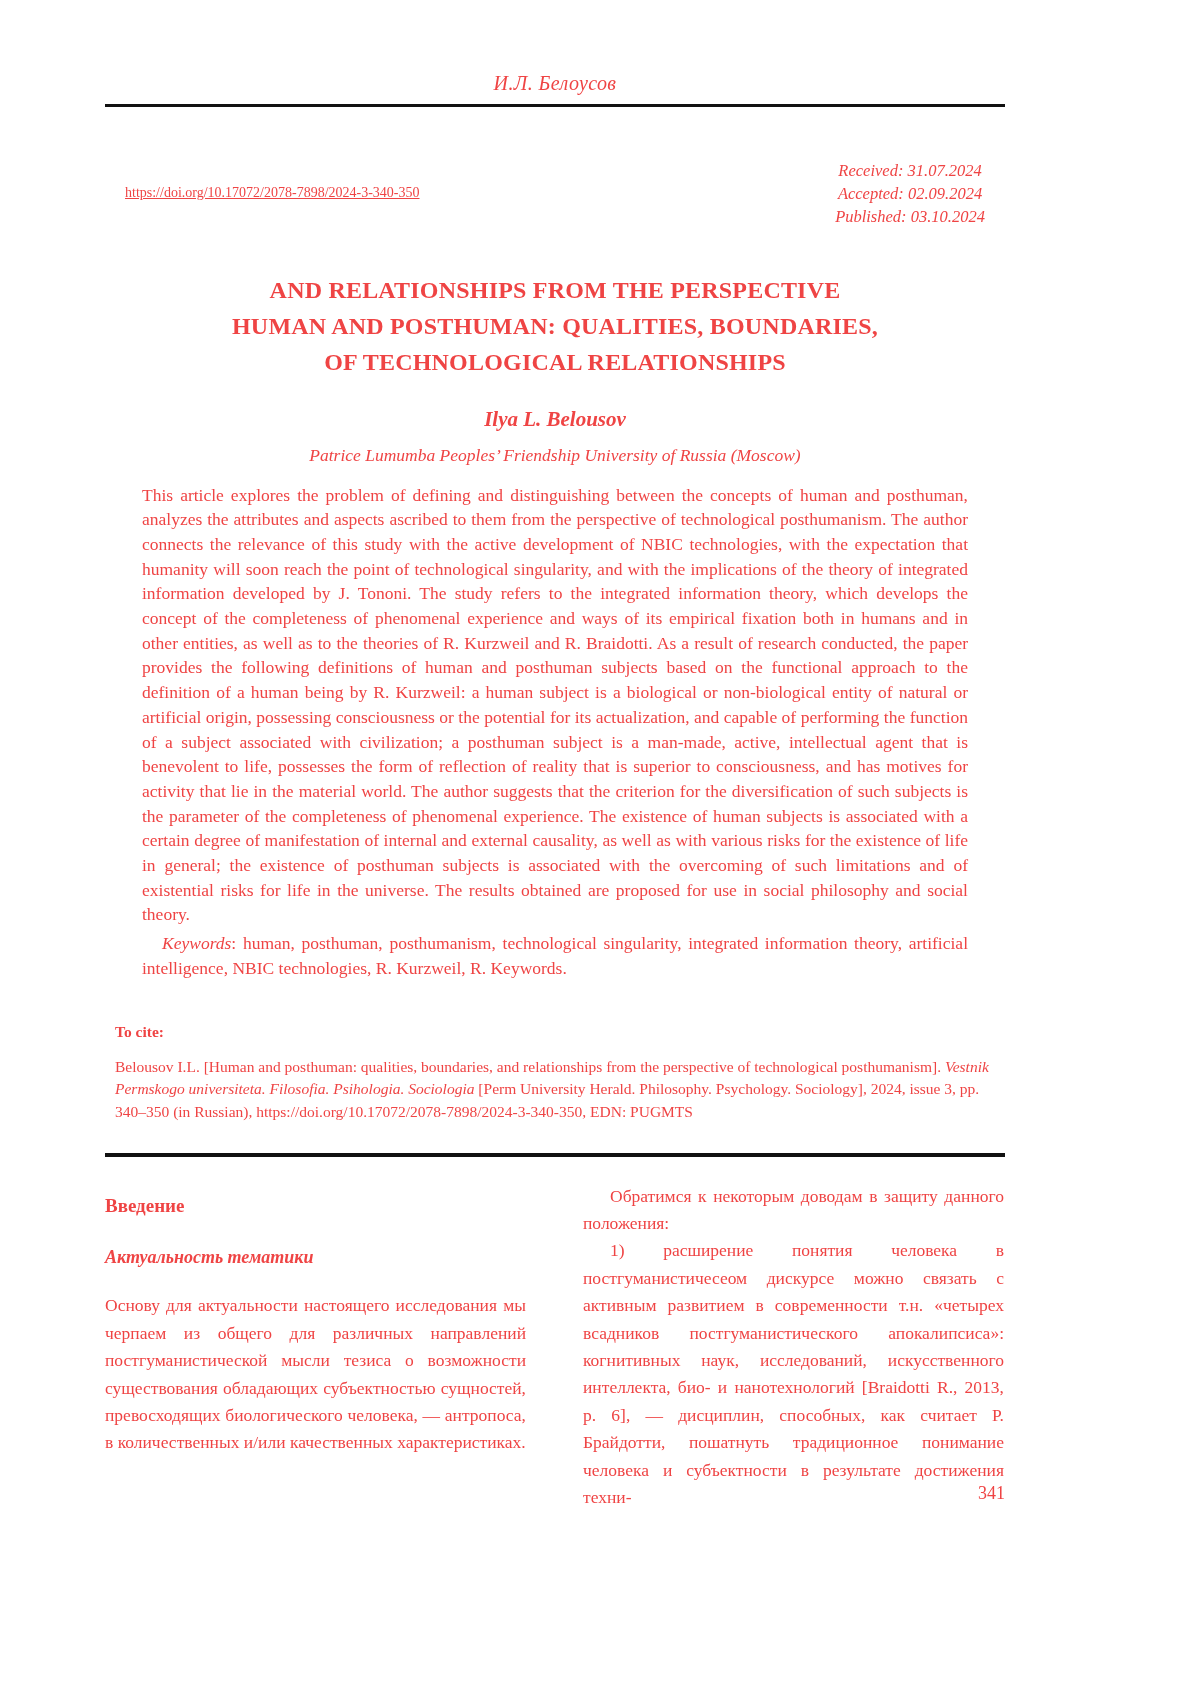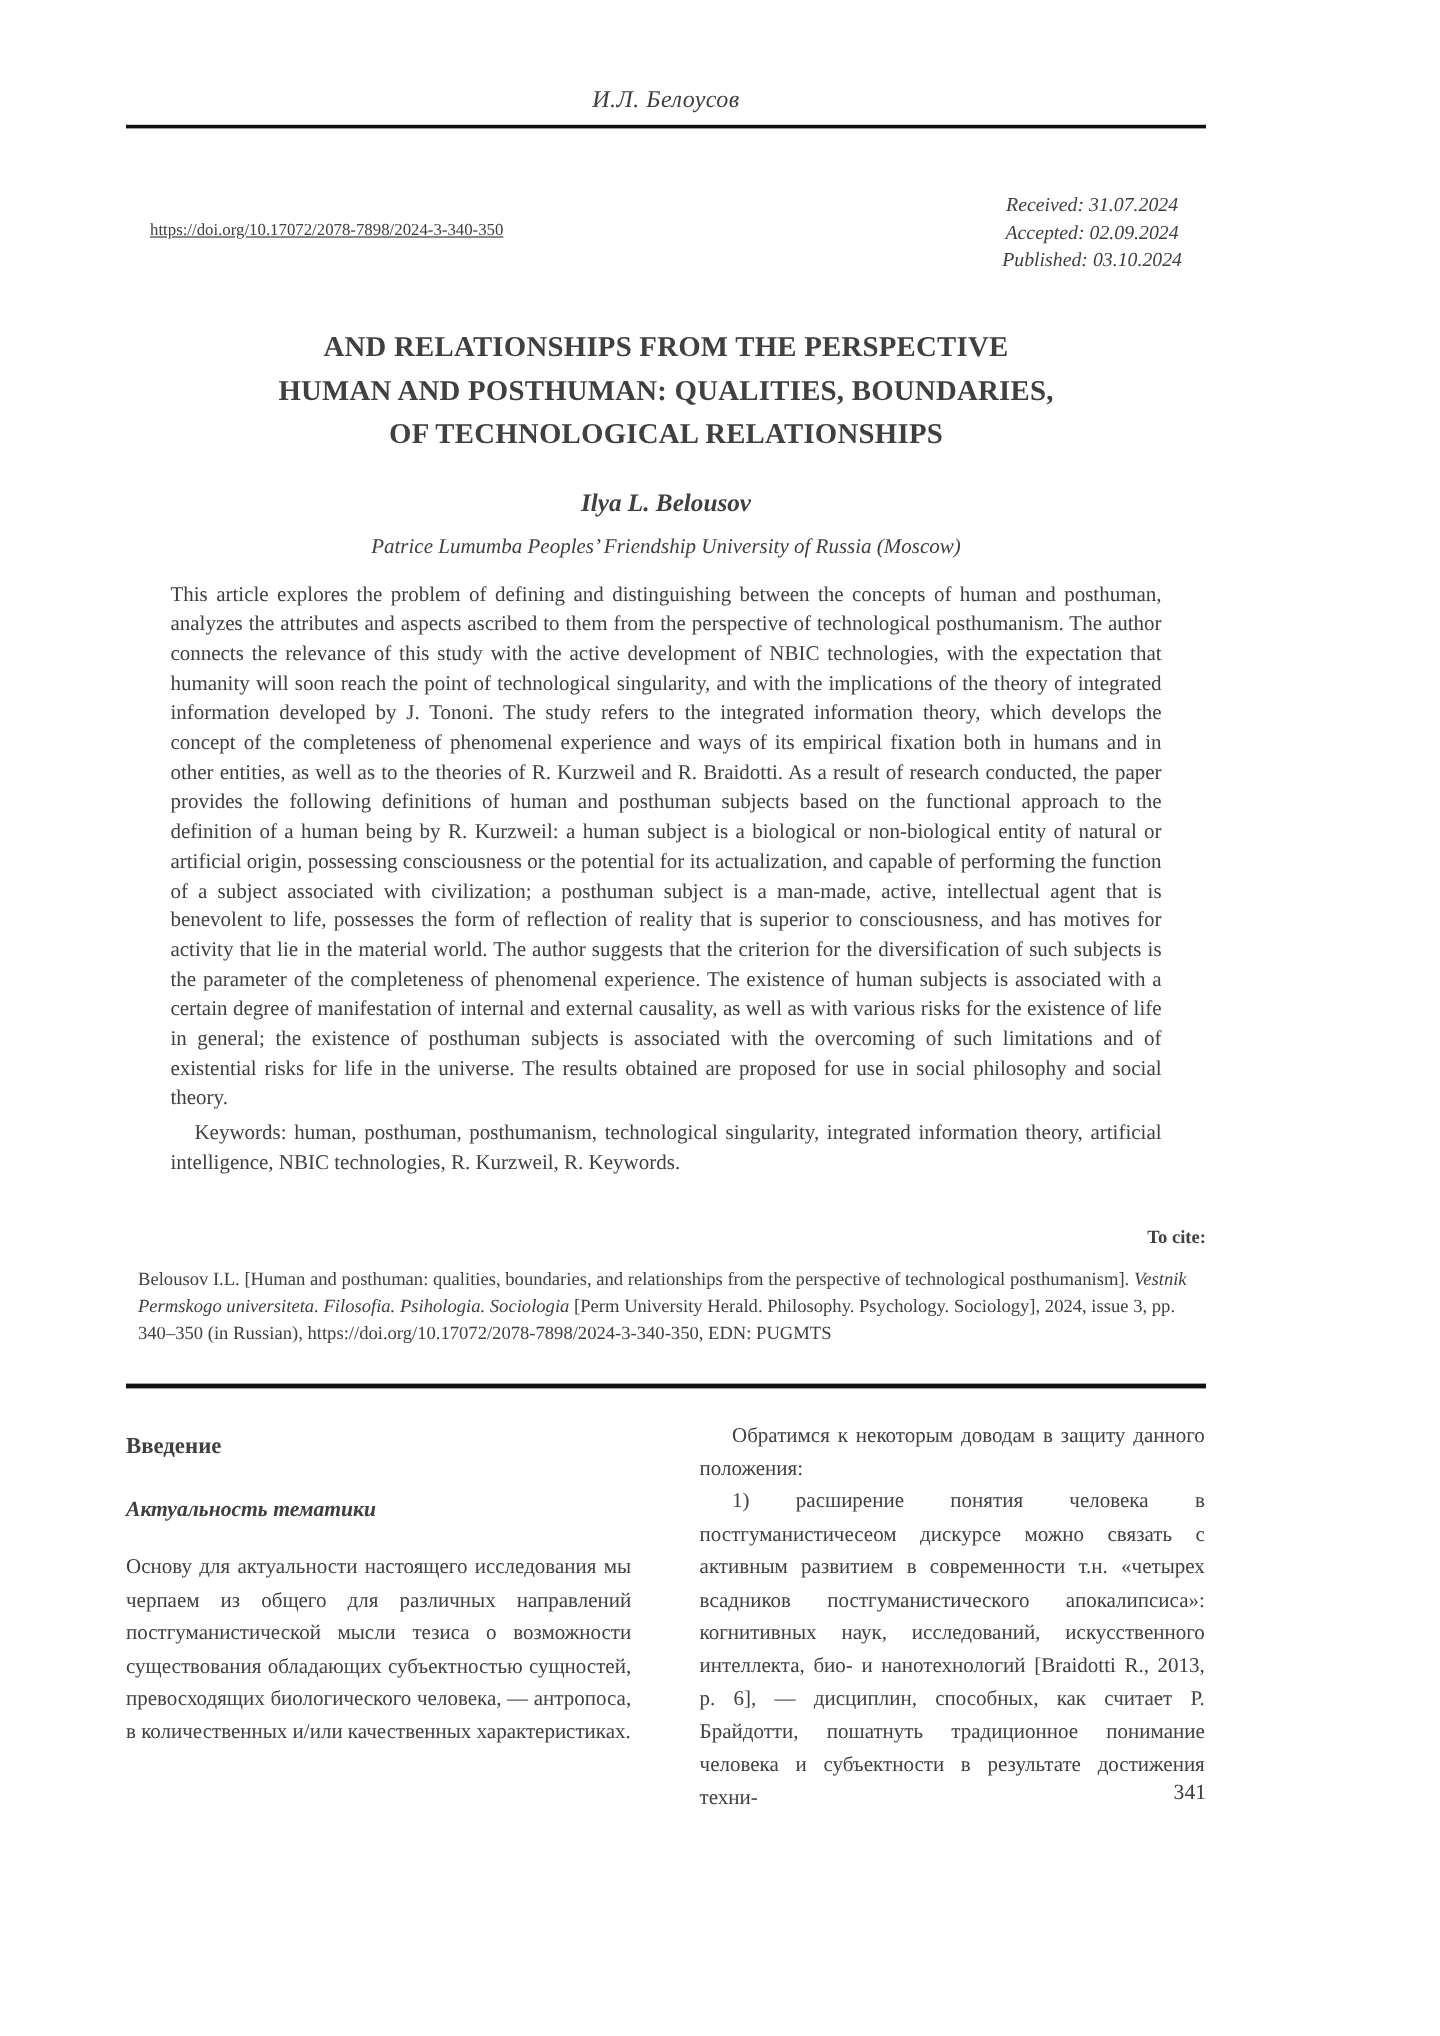--- a/index.html
+++ b/index.html
@@ -3,21 +3,21 @@
 <meta charset="utf-8">
 <title>Journal Page</title>
 <style>
   html, body { margin:0; padding:0; background:#e9e9e9; }
   .page {
     position:relative;
     width:1200px;
     height:1697px;
     margin:0 auto;
     background:#ffffff;
-    color:#404040;
+    color:#ef4444;
     font-family:"Liberation Serif", "DejaVu Serif", serif;
     overflow:hidden;
   }
   .content { position:absolute; left:105px; top:0; width:900px; }
 
   .running-head {
     margin-top:72px;
     text-align:center;
     font-style:italic;
     font-size:20px;
@@ -55,23 +55,23 @@
   .affiliation {
     margin-top:13px;
     text-align:center;
     font-style:italic;
     font-size:17.5px;
   }
 
   .abstract-block { margin:17px 33px 0 33px; font-size:17.5px; line-height:24.7px; text-align:justify; }
   .abstract-block p { margin:4px; }
   .keywords { text-indent:20px; }
-  .kw-label { }
+  .kw-label { font-style:italic; }
 
-  .tocite-label { margin-top:42px; padding-left:10px; font-weight:bold; font-size:15.5px;text-align:right; }
+  .tocite-label { margin-top:42px; padding-left:10px; font-weight:bold; font-size:15.5px; }
   .citation { margin-top:15px; padding-left:10px; padding-right:5px; font-size:15.5px; line-height:22.5px; }
   .citation .it { font-style:italic; }
 
   .divider { height:3.5px; background:#111; margin-top:30px; }
 
   .columns { display:flex; gap:57px; margin-top:26px; }
   .col { width:421px; font-size:17.5px; line-height:27.4px; text-align:justify; }
 
   .intro-heading { font-size:19px; font-weight:bold; margin:9px 0 0 0; }
   .intro-subheading { font-size:18px; font-weight:bold; font-style:italic; margin:25px 0 0 0; }

